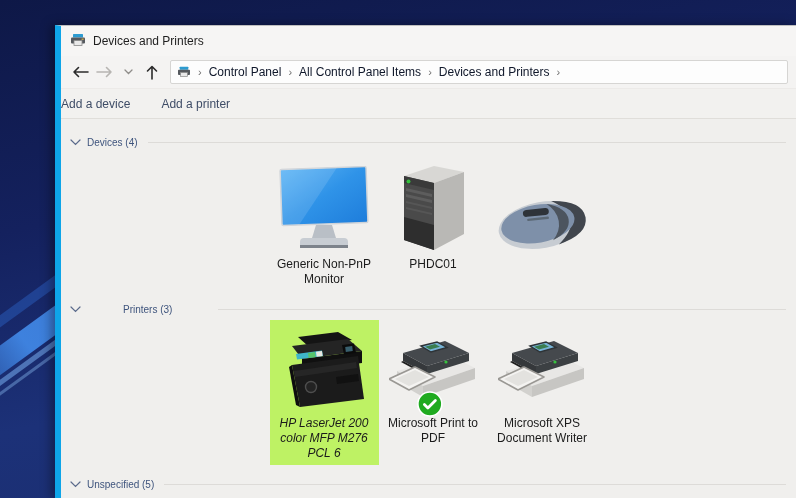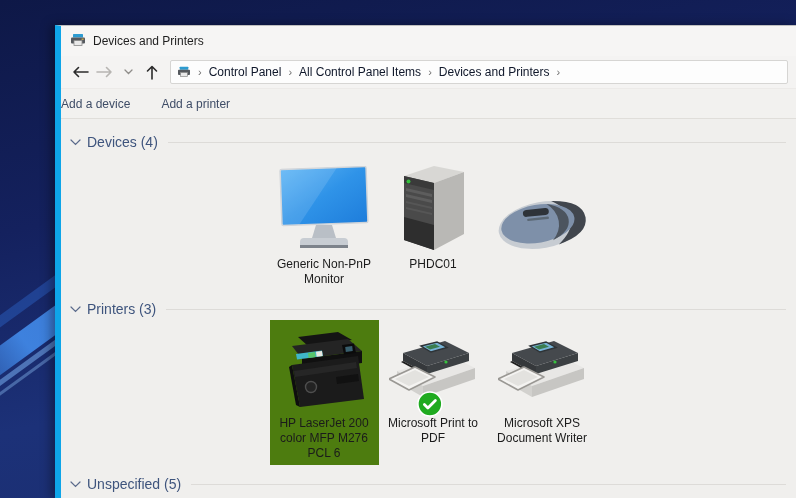--- a/index.html
+++ b/index.html
@@ -31,28 +31,28 @@
   .crumb { color:#0f172a; padding:0 2px; }
   .crumb-sep { color:#6e6e6e; padding:0 5px; font-size:11px; }
 
   .toolbar { height:30px; background:#f2f1ef; border-bottom:1px solid #e0deda; display:flex; align-items:center; gap:31px; flex:none; }
   .toolbar .tool { color:#3e4c66; }
 
   .content { flex:1; background:#f0efed; padding:0 0 0 9px; overflow:hidden; }
 
   .sect-head { display:flex; align-items:center; margin:13px 10px 0 0; height:20px; }
   .sect-head .chev { width:12px; height:12px; flex:none; margin-right:5px; display:flex; align-items:center; }
-  .sect-head .sect-title { color:#3e547d; font-size:14px; white-space:nowrap; }
+  .sect-head .sect-title { color:#3e547d; font-size:10px; white-space:nowrap; }
   .sect-head .rule { flex:1; height:1px; background:#dddbd8; margin-left:10px; }
 
   .row { display:flex; align-items:flex-start;justify-content:center; }
   .cell { width:109px; display:flex; flex-direction:column; align-items:center; padding:5px 2px 4px; }
   .cell .iconbox { height:88px; display:flex; align-items:flex-end; justify-content:center; }
   .cell .lbl { margin-top:5px; text-align:center; line-height:15px; color:#1b1b1b; width:103px; }
-  .cell.selected { background:#4d7c0f; }
+  .cell.selected { background:#bef264;font-style:italic; }
   .devrow { margin-top:7px; }
   .prnrow { margin-top:1px; }
   .prnrow .iconbox { height:86px; position:relative; }
   .badge { position:absolute; left:50%; bottom:-9px; transform:translateX(-62%); }
 </style>
 </head>
 <body>
 
 <div class="desktop">
   <div class="streak s4"></div>
@@ -183,21 +183,21 @@
               <ellipse cx="43" cy="29" rx="37" ry="19" fill="#7e90a9"></ellipse>
               <path d="M55 11 Q74 18 74 30 Q74 42 55 48 Q64 40 64 30 Q64 19 55 11 Z" fill="#4c545e"></path>
               <rect x="30" y="14" width="26" height="7" rx="3.5" fill="#2e3339" transform="rotate(4 43 17)"></rect>
               <rect x="33" y="23" width="22" height="2.4" rx="1.2" fill="#5b6875" transform="rotate(4 44 24)"></rect>
             </g>
           </svg>
         </div>
       </div>
     </div>
 
-    <div class="sect-head" style="margin-top:8px;">
+    <div class="sect-head" style="margin-top:8px;gap:36px;">
       <span class="chev">
         <svg width="11" height="7" viewBox="0 0 11 7">
             <path d="M1 1 l4.5 4.5 L10 1" stroke="#5b6b8c" stroke-width="1.2" fill="none" stroke-linecap="round"></path>
           </svg>
       </span>
       <span class="sect-title">Printers (3)</span>
       <span class="rule"></span>
     </div>
 
     <div class="row prnrow">

